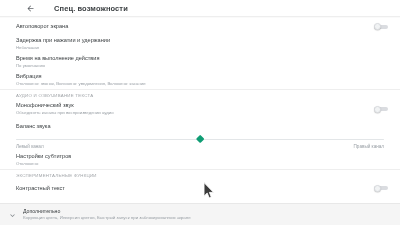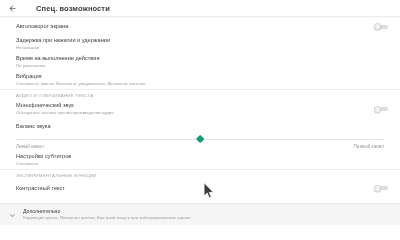--- a/index.html
+++ b/index.html
@@ -23,21 +23,21 @@
     background: #fafafa;
     overflow: hidden;
   }
 
   
   .appbar {
     height: 17px;
     background: #ffffff;
     display: flex;
     align-items: center;
-    padding-left: 5px;
+    padding-left: 23px;
     box-sizing: border-box;
     border-bottom: 1px solid #eeeeee;
   }
   .back-btn {
     width: 15px;
     height: 15px;
     display: flex;
     align-items: center;
     justify-content: center;
     flex: 0 0 auto;

